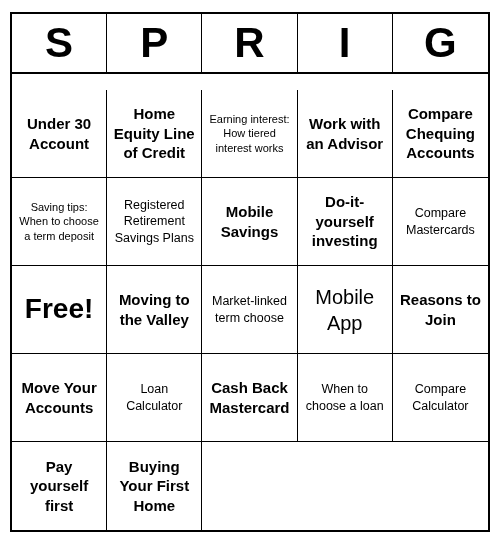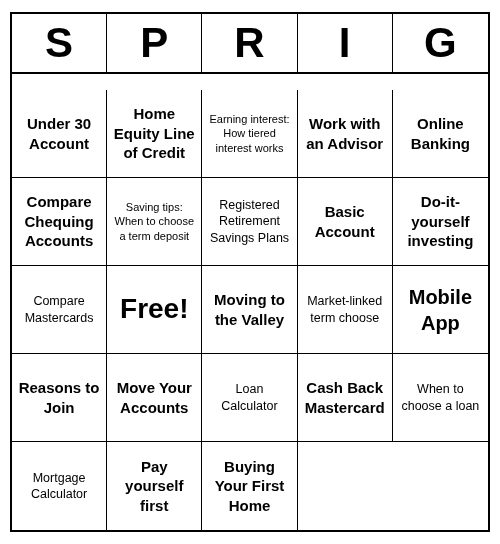--- a/index.html
+++ b/index.html
@@ -47,53 +47,52 @@
       text-align: center;
       padding: 5px;
       font-size: 12.5px;
       line-height: 1.3;
       cursor: pointer;
       position: relative;
     }
     .bingo-cell:nth-child(5n) { border-right: none; }
     .bingo-cell:nth-child(n+21) { border-bottom: none; }
     .bingo-cell.bold-text { font-weight: bold; font-size: 15px; }
-    .bingo-cell.large-text { font-weight: bold; font-size: 20px; }
+    .bingo-cell.large-text { font-weight: normal; font-size: 20px; }
     .bingo-cell.free-cell { font-weight: bold; font-size: 28px; }
     .bingo-cell.small-text { font-size: 11px; }
   </style>
 </head>
 <body>
 
 <div class="bingo-card">
   <div class="bingo-header">
   <div class="bingo-header-cell">S</div>
       <div class="bingo-header-cell">P</div>
       <div class="bingo-header-cell">R</div>
       <div class="bingo-header-cell">I</div>
       <div class="bingo-header-cell">G</div>
     </div>
   <div class="bingo-grid">
   <div class="bingo-cell bold-text">Under 30 Account</div>
       <div class="bingo-cell bold-text">Home Equity Line of Credit</div>
       <div class="bingo-cell small-text">Earning interest: How tiered interest works</div>
       <div class="bingo-cell bold-text">Work with an Advisor</div>
-      <div class="bingo-cell bold-text">Online Banking</div>
       <div class="bingo-cell bold-text">Compare Chequing Accounts</div>
       <div class="bingo-cell small-text">Saving tips: When to choose a term deposit</div>
       <div class="bingo-cell normal">Registered Retirement Savings Plans</div>
-      <div class="bingo-cell bold-text">Basic Account</div>
+      <div class="bingo-cell bold-text">Mobile Savings</div>
       <div class="bingo-cell bold-text">Do-it-yourself investing</div>
       <div class="bingo-cell normal">Compare Mastercards</div>
       <div class="bingo-cell free-cell">Free!</div>
       <div class="bingo-cell bold-text">Moving to the Valley</div>
       <div class="bingo-cell normal">Market-linked term choose</div>
       <div class="bingo-cell large-text">Mobile App</div>
       <div class="bingo-cell bold-text">Reasons to Join</div>
       <div class="bingo-cell bold-text">Move Your Accounts</div>
       <div class="bingo-cell normal">Loan Calculator</div>
       <div class="bingo-cell bold-text">Cash Back Mastercard</div>
       <div class="bingo-cell normal">When to choose a loan</div>
-      <div class="bingo-cell normal">Mortgage Calculator</div>
+      <div class="bingo-cell normal">Compare Calculator</div>
       <div class="bingo-cell bold-text">Pay yourself first</div>
       <div class="bingo-cell bold-text">Buying Your First Home</div>
     </div>
 </div>
 
 </body></html>

